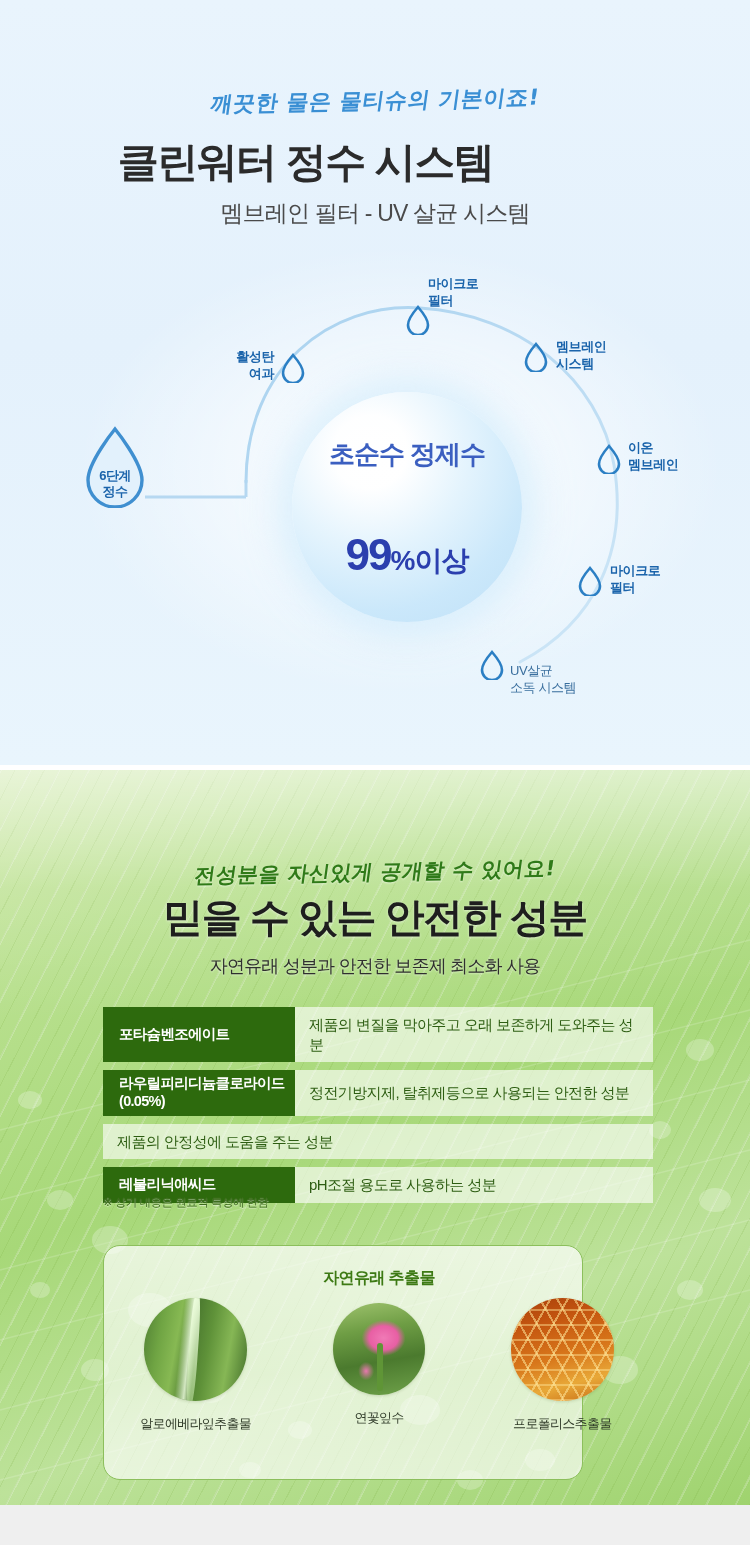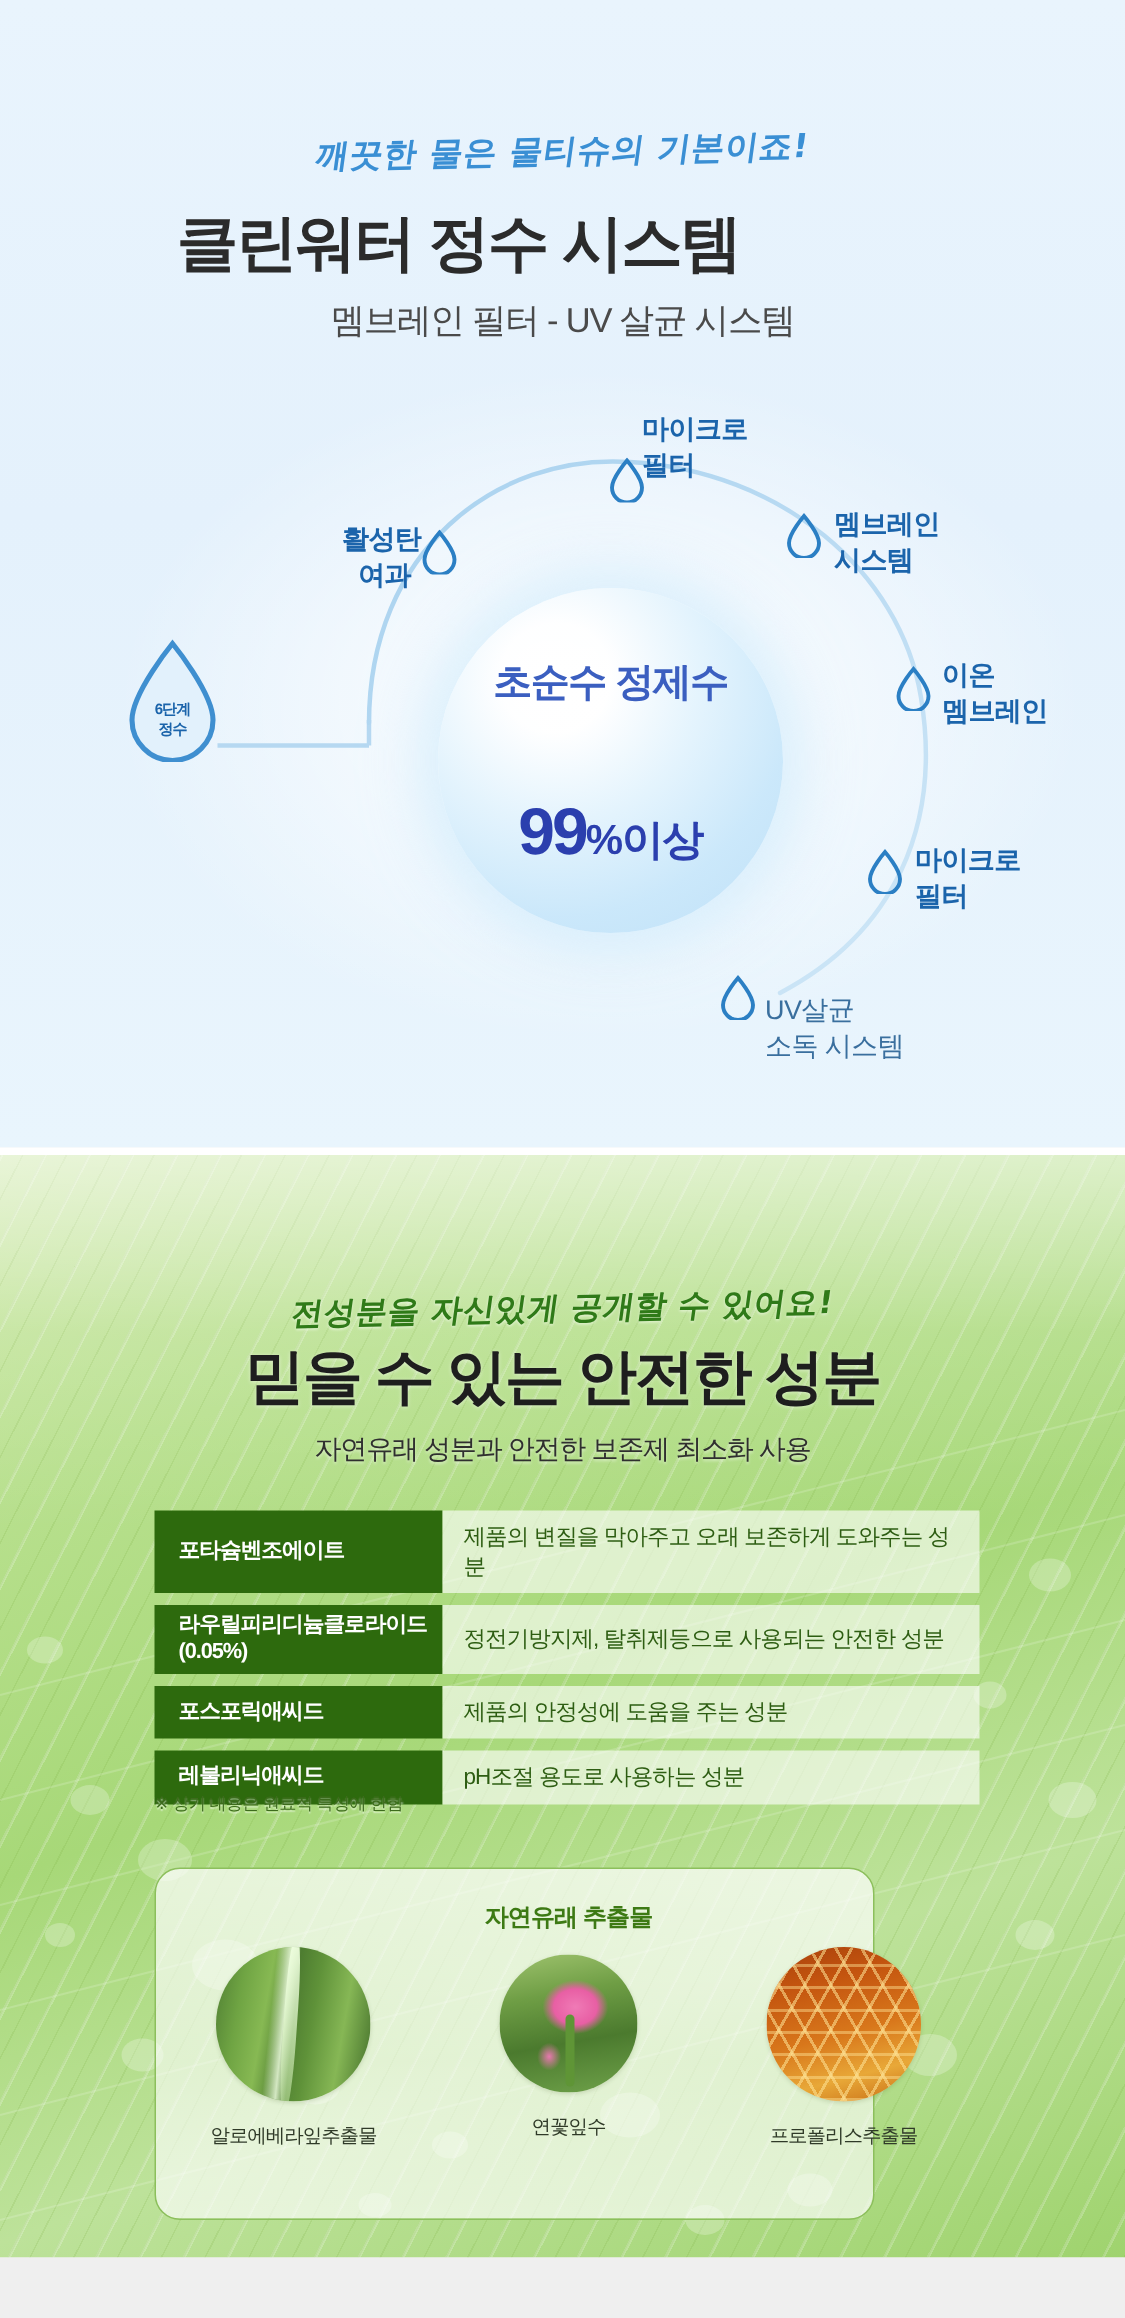--- a/index.html
+++ b/index.html
@@ -57,27 +57,27 @@
   .bub-l1{ font-size:26px; font-weight:bold; color:#3b5fc0; letter-spacing:-1px; }
   .bub-l2{ font-size:44px; font-weight:bold; color:#2b3fae; letter-spacing:-2px; margin-top:13px;
            line-height:1; }
   .bub-l2 small{ font-size:28px; letter-spacing:-1px; }
 
   
   .drop{ position:absolute; }
   .drop.big{ width:62px; height:82px; }
   .drop.sm{ width:24px; height:30px; }
   .drop-lbl{
-    position:absolute; font-size:18px; color:#1b64ab; line-height:1.32;
+    position:absolute; font-size:13px; color:#1b64ab; line-height:1.32;
     font-weight:bold; letter-spacing:-.4px; white-space:nowrap;
   }
   .drop-lbl.light{ font-weight:normal; color:#2b6fb3; }
   .big-lbl{
     position:absolute; width:62px; text-align:center;
-    font-size:10px; font-weight:bold; color:#1b64ab; line-height:1.25; letter-spacing:-.6px;
+    font-size:13px; font-weight:bold; color:#1b64ab; line-height:1.25; letter-spacing:-.6px;
   }
 
   
   .sec-green{
     position:absolute; left:0; top:770px; width:750px; height:735px;
     overflow:hidden;
     background:
       linear-gradient(180deg, rgba(255,255,255,.55) 0%, rgba(255,255,255,.12) 16%, rgba(255,255,255,0) 34%),
       repeating-linear-gradient(117deg, rgba(255,255,255,.22) 0px, rgba(255,255,255,.22) 2px, rgba(255,255,255,0) 2px, rgba(255,255,255,0) 26px),
       repeating-linear-gradient(117deg, rgba(120,170,60,.16) 0px, rgba(120,170,60,.16) 1px, rgba(255,255,255,0) 1px, rgba(255,255,255,0) 13px),
@@ -333,23 +333,20 @@
 
     <div class="ing-row">
       <div class="ing-name">
         <span>라우릴피리디늄클로라이드</span>
         <span>(0.05%)</span>
       </div>
       <div class="ing-desc">정전기방지제, 탈취제등으로 사용되는 안전한 성분</div>
     </div>
 
     <div class="ing-row">
-      <div class="ing-name">
-        <span>포스포릭애씨드</span>
-      </div>
       <div class="ing-desc">제품의 안정성에 도움을 주는 성분</div>
     </div>
 
     <div class="ing-row">
       <div class="ing-name">
         <span>레불리닉애씨드</span>
       </div>
       <div class="ing-desc">pH조절 용도로 사용하는 성분</div>
     </div>
 

